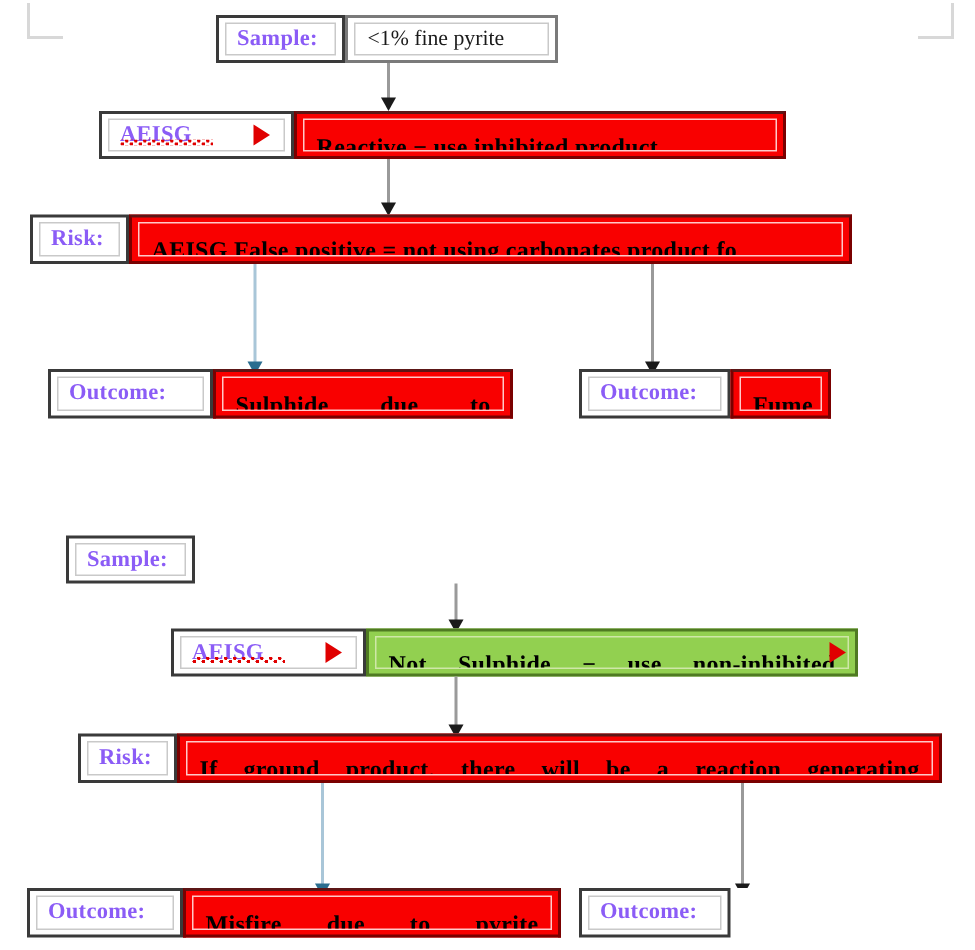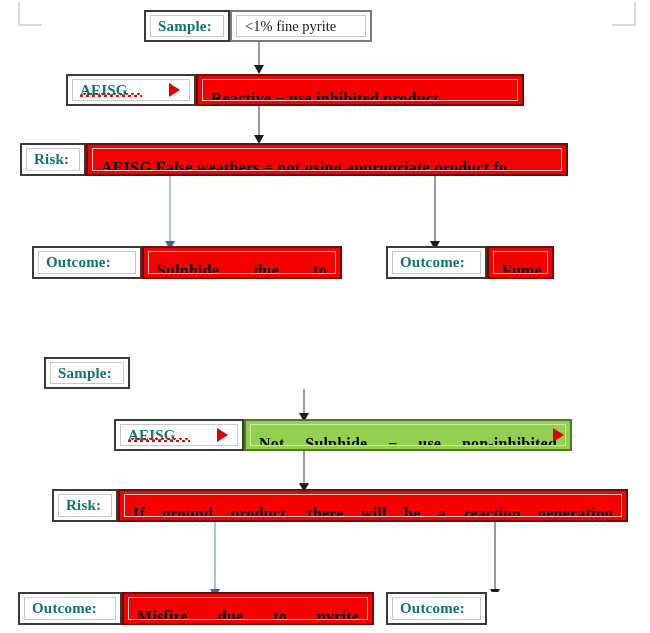--- a/index.html
+++ b/index.html
@@ -53,21 +53,21 @@
     height: 100%;
     box-sizing: border-box;
     display: flex;
     align-items: center;
     padding: 2px 7px;
     position: relative;
   }
   .lbl-text {
     font-weight: bold;
     font-size: 15px;
-    color: #0f766e;
+    color: #8b5cf6;
     white-space: nowrap;
     letter-spacing: 0.2px;
   }
 
   
   .cell-plain {
     background: #ffffff;
     border: 2px solid #7a7a7a;
     padding: 3px 4px;
     flex: 1;
@@ -248,21 +248,21 @@
 </div>
 
 <div class="row" style="left:20px; top:143px; width:548px; height:33px;">
   <div class="cell cell-label" style="width:66px;">
     <div class="inner">
       <span class="lbl-text">Risk:</span>
     </div>
   </div>
   <div class="cell cell-red">
     <div class="inner">
-      <span class="bold-text">AEISG False weathers = not using appropriate product fo</span>
+      <span class="bold-text">AEISG False positive = not using carbonates product fo</span>
     </div>
   </div>
 </div>
 
 <div class="conn conn-blue" style="left:169px; top:176px; height:74px;">
   <div class="stem" style="height:68px;"></div>
   <div class="head" style="top:65px;"></div>
 </div>
 <div class="conn conn-gray" style="left:434px; top:176px; height:74px;">
   <div class="stem" style="height:68px;"></div>

